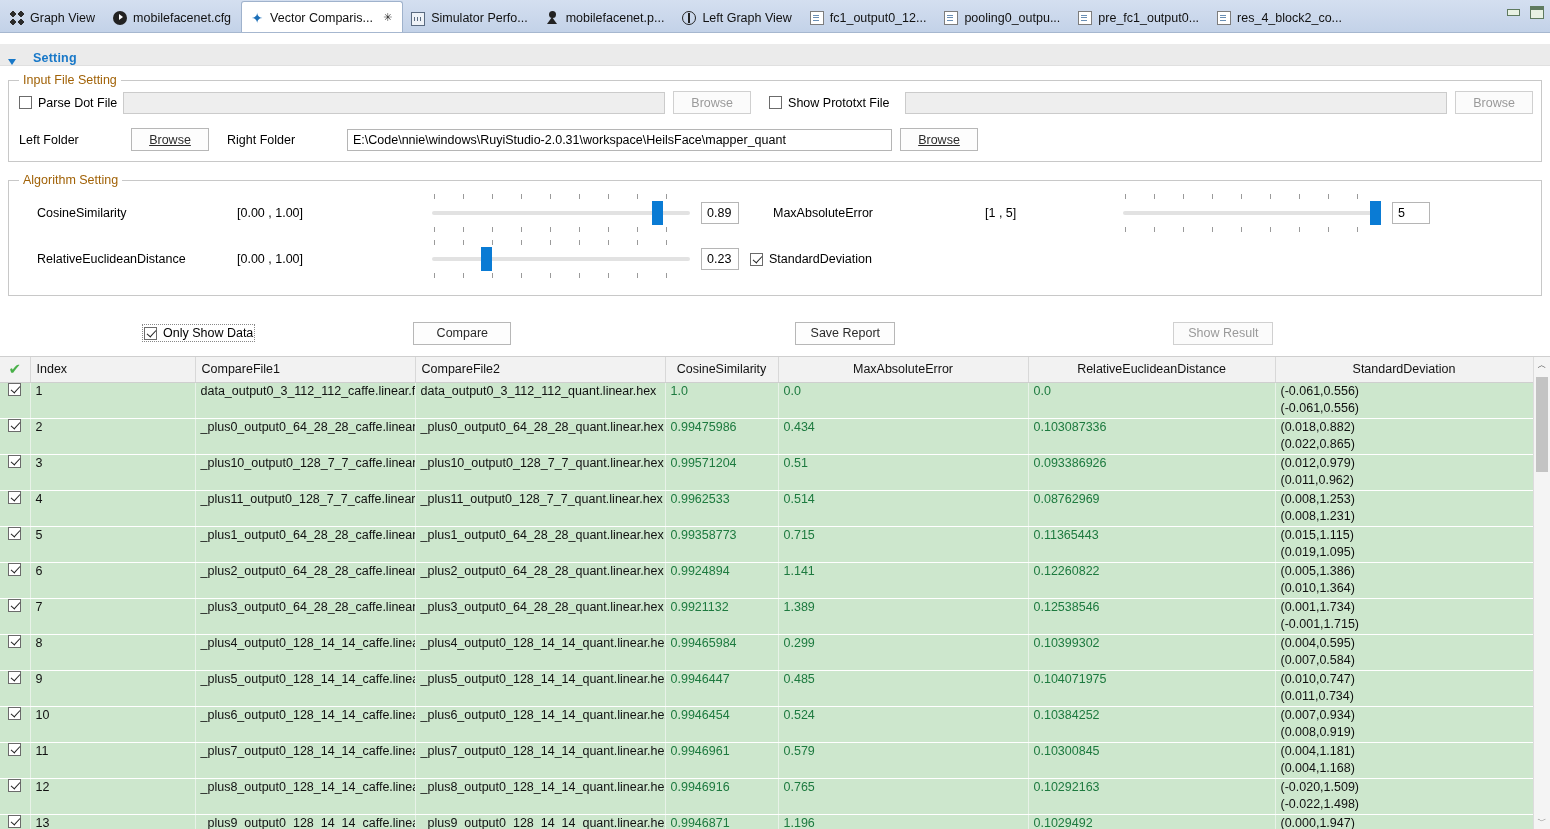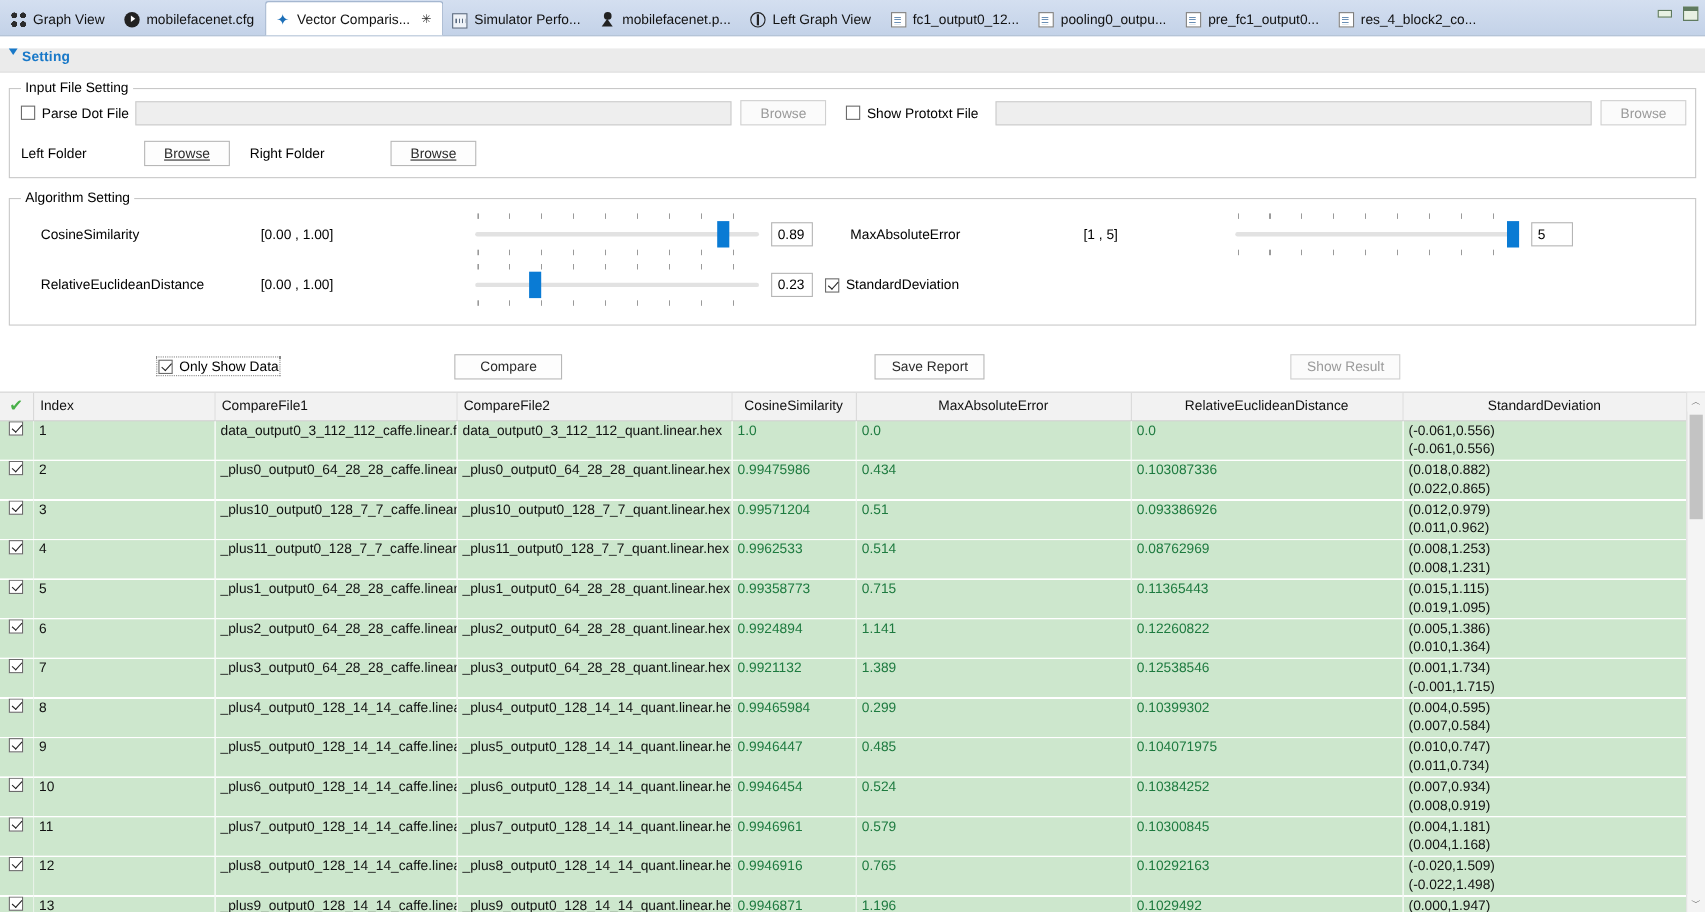--- a/index.html
+++ b/index.html
@@ -90,43 +90,43 @@
 
   .wincontrols { position:absolute; right:6px; top:6px; display:flex; gap:10px; align-items:center;}
   .wc-min { width:13px; height:7px; border:1.4px solid #5f7a5f; background:#e8f1e3; }
   .wc-max { width:14px; height:13px; border:1.4px solid #5f7a5f; background:#e8f1e3; border-top-width:4px;}
 
   
   .setting-bar {
     height: 22px;
     background: #ebebeb;
     display: flex;
-    align-items: flex-start;
+    align-items: flex-end;
     padding-left: 8px;
-    gap: 4px;
+    gap: 17px;
     margin-top: 11px;
     border-bottom: 1px solid #e0e0e0;
   }
   .tri-down {
     width:0;height:0;border-left:4.5px solid transparent;border-right:4.5px solid transparent;
     border-top:6px solid #1878c8;
   }
   .setting-title { color:#1878c8; font-weight:bold; font-size:12.5px; letter-spacing:.2px;}
 
   
   .content { padding: 0 8px; }
   .groupbox {
     position: relative;
     border: 1px solid #c8c8c8;
     margin-top: 16px;
     padding: 10px 8px 10px 10px;
   }
   .groupbox > .gb-title {
     position:absolute; top:-8px; left:10px; background:#fff; padding:0 4px;
-    font-size:12.5px; color:#000000;
+    font-size:12.5px; color:#a16207;
   }
 
   .row { display:flex; align-items:center; }
   .row + .row { margin-top: 12px; }
 
   .chk {
     width: 13px; height: 13px; border:1px solid #6b6b6b; background:#fff;
     display:inline-block; position:relative; flex:0 0 13px;
   }
   .chk.checked:after{
@@ -333,20 +333,21 @@
       <div class="btn disabled" style="width:78px; margin-left:8px;">Browse</div>
     </div>
 
     <div class="row" style="margin-top:14px;">
       <span class="lbl" style="width:104px;">Left Folder</span>
       <div class="btn" style="width:78px; margin-left:8px;">
           <u>Browse</u>
         </div>
 
       <span class="lbl" style="margin-left:18px; width:120px;">Right Folder</span>
+      <div class="txtbox" style="width:545px;">E:\Code\nnie\windows\RuyiStudio-2.0.31\workspace\HeilsFace\mapper_quant</div>
       <div class="btn" style="width:78px; margin-left:8px;">
           <u>Browse</u>
         </div>
     </div>
   </div>
 
   <div class="groupbox" style="margin-top:18px; padding-bottom:14px;">
     <span class="gb-title">Algorithm Setting</span>
 
     <div class="row" style="margin-top:0;">

